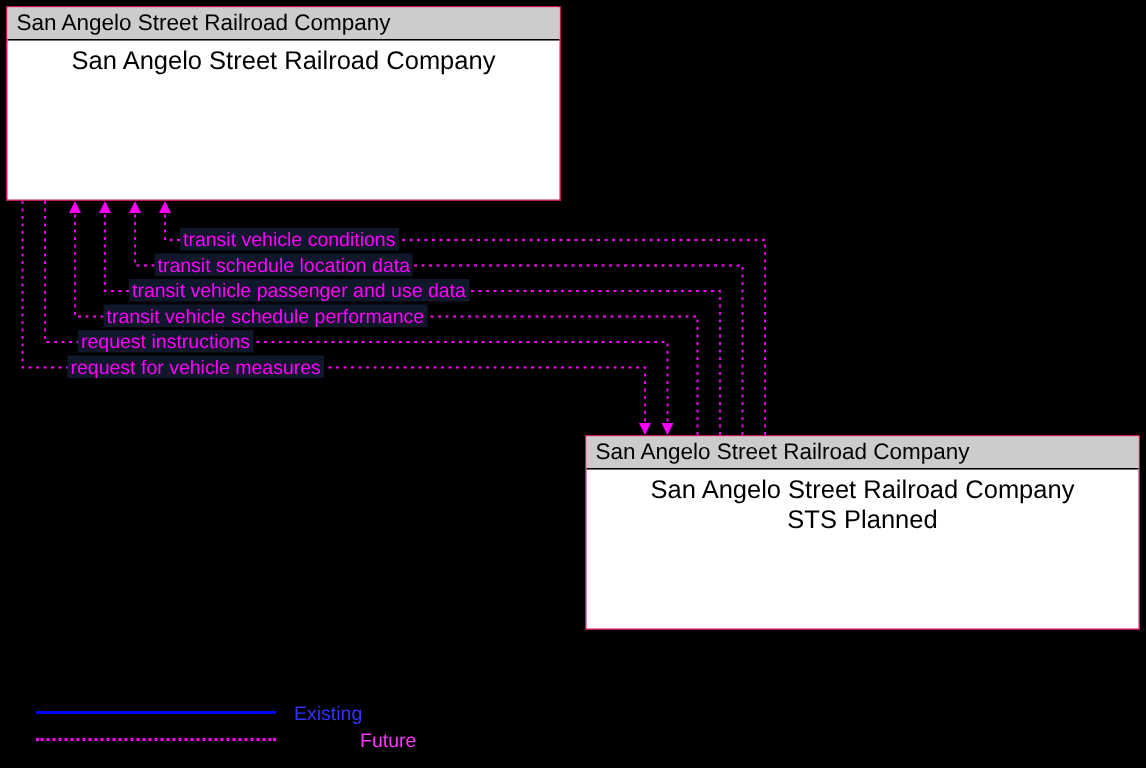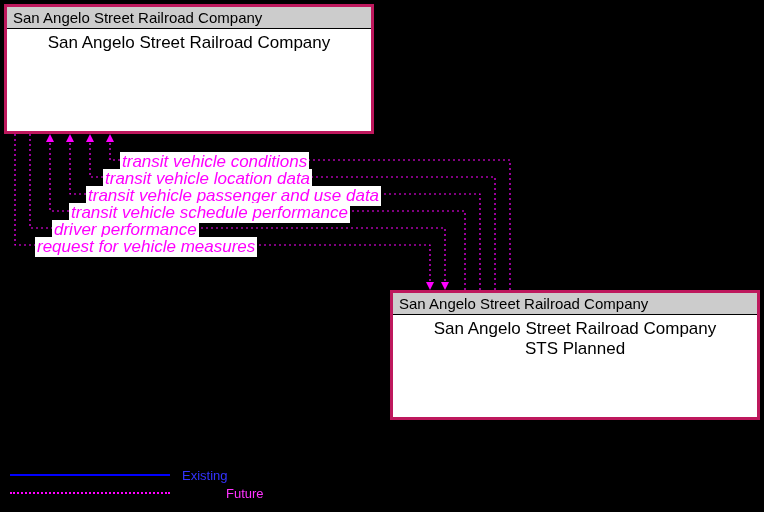--- a/index.html
+++ b/index.html
@@ -9,49 +9,48 @@
     width: 764px;
     height: 512px;
     background: #000;
     font-family: Arial, sans-serif;
     position: relative;
     overflow: hidden;
   }
   .node {
     position: absolute;
     background: #fff;
-    border: 3px solid #be185d;
+    border: 1px solid #be185d;
   }
   .node-header {
     background: #ccc;
     border-bottom: 1px solid #000;
     font-size: 15px;
     padding: 2px 6px;
     text-align: left;
     color: #000;
   }
   .node-title {
     text-align: center;
     font-size: 17px;
     color: #000;
     padding: 4px 8px 0 8px;
     line-height: 1.2;
   }
   .flow-label {
     position: absolute;
     color: #f0f;
-    font-size: 17px;
+    font-size: 13px;
     white-space: nowrap;
-    background: #ffffff;
+    background: #0f172a;
     padding: 0 2px;
-    font-style: italic;
   }
   .legend {
     position: absolute;
-    left: 10px;
+    left: 24px;
     bottom: 10px;
   }
   .legend-row {
     display: flex;
     align-items: center;
     height: 18px;
   }
   .legend-line {
     width: 160px;
     height: 0;
@@ -115,25 +114,25 @@
   <polygon class="arrow" points="50,134 46,142 54,142"></polygon>
 
   <path class="flow" d="M 30 134 L 30 228 L 445 228 L 445 284"></path>
   <polygon class="arrow" points="445,290 441,282 449,282"></polygon>
 
   <path class="flow" d="M 15 134 L 15 245 L 430 245 L 430 284"></path>
   <polygon class="arrow" points="430,290 426,282 434,282"></polygon>
 </svg>
 
 <div class="flow-label" style="left:120px; top:152px;">transit vehicle conditions</div>
-<div class="flow-label" style="left:103px; top:169px;">transit vehicle location data</div>
+<div class="flow-label" style="left:103px; top:169px;">transit schedule location data</div>
 <div class="flow-label" style="left:86px; top:186px;">transit vehicle passenger and use data</div>
 <div class="flow-label" style="left:69px; top:203px;text-align:right;">transit vehicle schedule performance</div>
-<div class="flow-label" style="left:52px; top:220px;">driver performance</div>
-<div class="flow-label" style="left:35px; top:237px;">request for vehicle measures</div>
+<div class="flow-label" style="left:52px; top:220px;">request instructions</div>
+<div class="flow-label" style="left:45px; top:237px;">request for vehicle measures</div>
 
 <div class="legend">
   <div class="legend-row">
     <div class="legend-line line-existing"></div>
     <div class="legend-label lbl-existing">Existing</div>
   </div>
   <div class="legend-row">
     <div class="legend-line line-future"></div>
     <div class="legend-label lbl-future">Future</div>
   </div>

